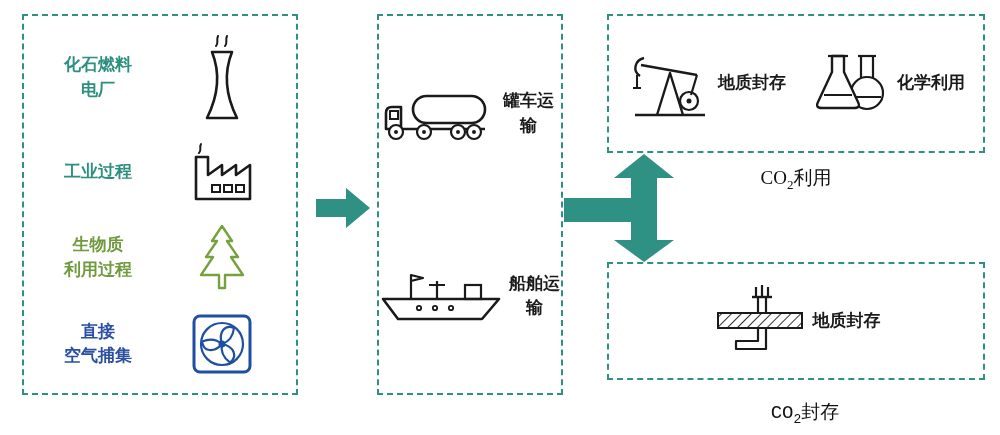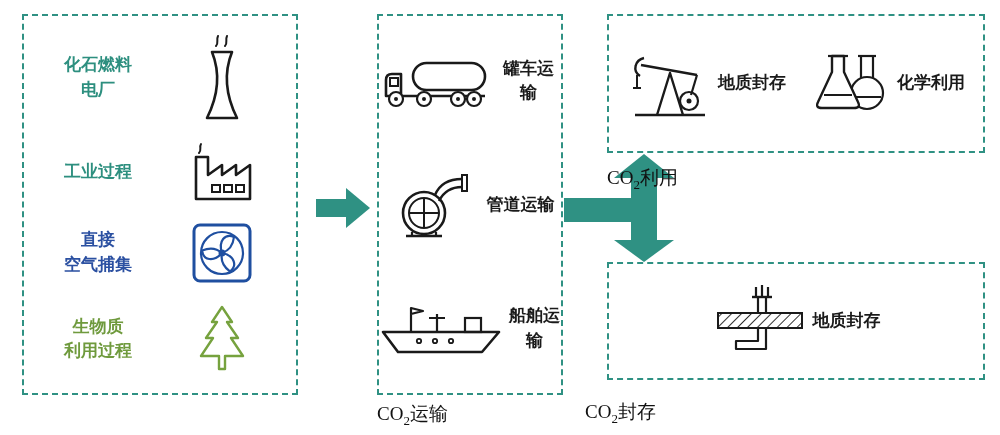--- a/index.html
+++ b/index.html
@@ -24,26 +24,26 @@
     display:flex; justify-content:space-evenly; align-items:center; }
   #storage-box{ left:607px; top:262px; width:378px; height:118px;
     display:flex; justify-content:space-evenly; align-items:center; }
 
   .item-label{ font-weight:bold; font-size:17px; line-height:1.45; white-space:pre-line; text-align:center; color:var(--ink); }
   .c-teal{ color:var(--teal-text); } .c-green{ color:var(--green-text); } .c-blue{ color:var(--blue-text); }
 
   .icon-black{ color:var(--ink); } .icon-green{ color:var(--icon-green); } .icon-blue{ color:var(--icon-blue); }
   svg{ display:block; }
 
-  .caption{ position:absolute; text-align:left; font-size:19px; color:#111; }
+  .caption{ position:absolute; text-align:center; font-size:19px; color:#111; }
   .caption sub{ font-size:13px; }
   #sources-caption{ left:22px; top:401px; width:276px; }
   #transport-caption{ left:377px; top:401px; width:186px; }
   #utilization-caption{ left:607px; top:165px; width:378px; }
-  #storage-caption{ left:585px; top:399px; width:378px; }
+  #storage-caption{ left:616px; top:399px; width:378px;font-family:Liberation Mono, monospace; }
 
   .arrow-svg{ position:absolute; color:var(--accent); }
 </style>
 </head>
 <body>
 
 <div class="canvas">
 
   <div class="box" id="sources-box">
 
@@ -65,49 +65,49 @@
       <div class="cell">
           <div class="item-label c-teal">工业过程</div>
         </div>
       <div class="cell icon-black">
         <svg width="76" height="62" viewBox="0 0 76 62">
           <path d="M12 58 V16 H24 V34 L38 24 V34 L52 24 V34 L66 24 V58 Z" fill="none" stroke="currentColor" stroke-width="2.6" stroke-linejoin="round"></path>
           <rect x="28" y="44" width="8" height="7" fill="none" stroke="currentColor" stroke-width="2"></rect>
           <rect x="40" y="44" width="8" height="7" fill="none" stroke="currentColor" stroke-width="2"></rect>
           <rect x="52" y="44" width="8" height="7" fill="none" stroke="currentColor" stroke-width="2"></rect>
           <path d="M15 12 c3 -3 0 -6 2 -9" fill="none" stroke="currentColor" stroke-width="2" stroke-linecap="round"></path>
+        </svg>
+      </div>
+    </div>
+
+    <div class="source-row">
+      <div class="cell">
+          <div class="item-label c-green">生物质
+利用过程</div>
+        </div>
+      <div class="cell icon-green">
+        <svg width="64" height="72" viewBox="0 0 64 72">
+          <path d="M32 4 L42 19 L37 19 L48 35 L41 35 L53 53 L35 53 L35 66 L29 66 L29 53 L11 53 L23 35 L16 35 L27 19 L22 19 Z" fill="none" stroke="currentColor" stroke-width="2.4" stroke-linejoin="round"></path>
         </svg>
       </div>
     </div>
 
     <div class="source-row">
       <div class="cell">
           <div class="item-label c-blue">直接
 空气捕集</div>
         </div>
       <div class="cell icon-blue">
         <svg width="62" height="62" viewBox="0 0 62 62">
           <rect x="3" y="3" width="56" height="56" rx="6" fill="none" stroke="currentColor" stroke-width="3"></rect>
           <circle cx="31" cy="31" r="21" fill="none" stroke="currentColor" stroke-width="2.2"></circle>
           <path d="M31 31 C27 19 34 11 43 15 C42 24 37 29 31 31 Z" fill="none" stroke="currentColor" stroke-width="2.2"></path>
           <path d="M31 31 C27 19 34 11 43 15 C42 24 37 29 31 31 Z" fill="none" stroke="currentColor" stroke-width="2.2" transform="rotate(120 31 31)"></path>
           <path d="M31 31 C27 19 34 11 43 15 C42 24 37 29 31 31 Z" fill="none" stroke="currentColor" stroke-width="2.2" transform="rotate(240 31 31)"></path>
           <circle cx="31" cy="31" r="3.5" fill="currentColor"></circle>
-        </svg>
-      </div>
-    </div>
-
-    <div class="source-row">
-      <div class="cell">
-          <div class="item-label c-green">生物质
-利用过程</div>
-        </div>
-      <div class="cell icon-green">
-        <svg width="64" height="72" viewBox="0 0 64 72">
-          <path d="M32 4 L42 19 L37 19 L48 35 L41 35 L53 53 L35 53 L35 66 L29 66 L29 53 L11 53 L23 35 L16 35 L27 19 L22 19 Z" fill="none" stroke="currentColor" stroke-width="2.4" stroke-linejoin="round"></path>
         </svg>
       </div>
     </div>
   </div>
 
   <div class="box" id="transport-box">
 
     <div class="v-item">
       <div class="icon-black">
         <svg width="112" height="60" viewBox="0 0 112 60">
@@ -121,35 +121,20 @@
           <circle cx="95" cy="48" r="7" fill="#fff" stroke="currentColor" stroke-width="2.2"></circle>
           <circle cx="17" cy="48" r="2" fill="currentColor"></circle>
             <circle cx="45" cy="48" r="2" fill="currentColor"></circle>
           <circle cx="79" cy="48" r="2" fill="currentColor"></circle>
             <circle cx="95" cy="48" r="2" fill="currentColor"></circle>
         </svg>
       </div>
       <div class="item-label">罐车运输</div>
     </div>
 
-    <div class="v-item">
-      <div class="icon-black">
-        <svg width="96" height="72" viewBox="0 0 96 72">
-          <circle cx="38" cy="44" r="21" fill="none" stroke="currentColor" stroke-width="2.6"></circle>
-          <circle cx="38" cy="44" r="15" fill="none" stroke="currentColor" stroke-width="2"></circle>
-          <path d="M38 29 V59 M23 44 H53" fill="none" stroke="currentColor" stroke-width="2"></path>
-          <path d="M49 26 C54 14 64 10 76 10" fill="none" stroke="currentColor" stroke-width="2.4"></path>
-          <path d="M53 32 C58 22 66 18 76 18" fill="none" stroke="currentColor" stroke-width="2.4"></path>
-          <rect x="76" y="6" width="5" height="16" fill="none" stroke="currentColor" stroke-width="2"></rect>
-          <path d="M26 63 v4 M50 63 v4" fill="none" stroke="currentColor" stroke-width="2.2"></path>
-          <path d="M20 67 H56" fill="none" stroke="currentColor" stroke-width="2.6"></path>
-        </svg>
-      </div>
-      <div class="item-label">管道运输</div>
-    </div>
 
     <div class="v-item">
       <div class="icon-black">
         <svg width="124" height="58" viewBox="0 0 124 58">
           <path d="M4 32 H120 L103 52 H19 Z" fill="none" stroke="currentColor" stroke-width="2.6" stroke-linejoin="round"></path>
           <rect x="86" y="18" width="16" height="14" fill="none" stroke="currentColor" stroke-width="2.2"></rect>
           <path d="M32 32 V8 L44 11 L32 14" fill="none" stroke="currentColor" stroke-width="2.2" stroke-linejoin="round"></path>
           <path d="M58 32 V14 M50 18 H66" fill="none" stroke="currentColor" stroke-width="2.2"></path>
           <circle cx="40" cy="41" r="2.2" fill="none" stroke="currentColor" stroke-width="1.8"></circle>
           <circle cx="56" cy="41" r="2.2" fill="none" stroke="currentColor" stroke-width="1.8"></circle>
@@ -224,23 +209,20 @@
 
   <svg class="arrow-svg" width="112" height="118" viewBox="0 0 112 118" style="left:564px; top:150px;">
     <rect x="0" y="48" width="93" height="24" fill="currentColor"></rect>
     <rect x="67" y="26" width="26" height="30" fill="currentColor"></rect>
     <polygon points="50,28 80,4 110,28" fill="currentColor"></polygon>
     <rect x="67" y="66" width="26" height="26" fill="currentColor"></rect>
     <polygon points="50,90 80,112 110,90" fill="currentColor"></polygon>
   </svg>
 
 
-  <div class="caption" id="transport-caption">
-    <span>CO</span><sub>2</sub><span>运输</span>
-  </div>
 
   <div class="caption" id="utilization-caption">
     <span>CO</span><sub>2</sub><span>利用</span>
   </div>
 
   <div class="caption" id="storage-caption">
     <span>CO</span><sub>2</sub><span>封存</span>
   </div>
 
 </div>

